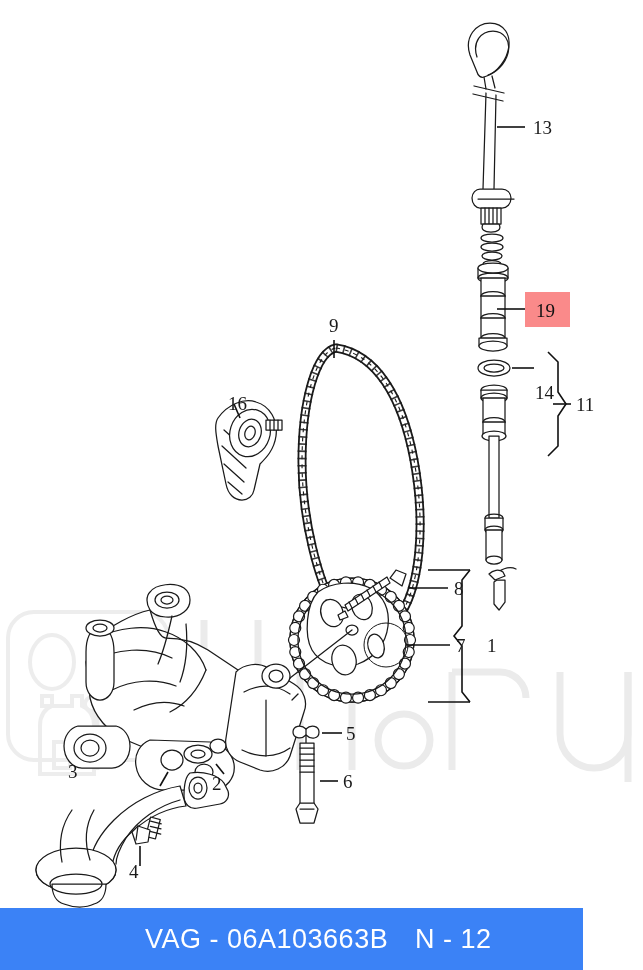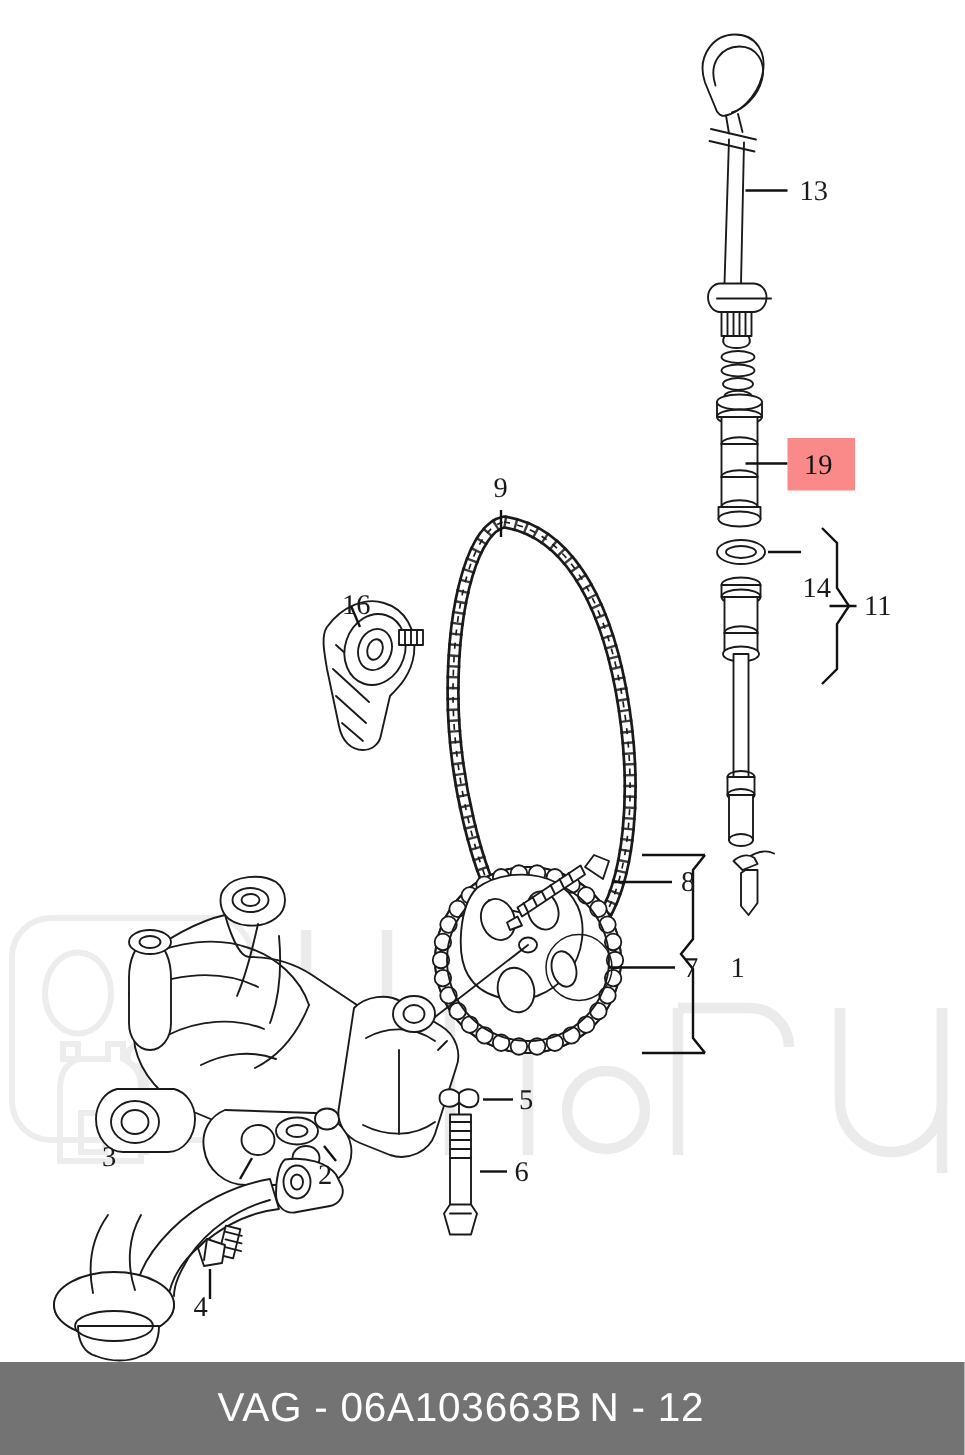--- a/index.html
+++ b/index.html
@@ -1,25 +1,25 @@
 <!DOCTYPE html>
 <html><head>
 <meta charset="utf-8">
 <style>
   html,body{margin:0;padding:0;background:#fff;}
   body{width:643px;height:970px;position:relative;overflow:hidden;
        font-family:"Liberation Sans",sans-serif;}
   #stage{position:absolute;inset:0;width:643px;height:970px;background:#ffffff;}
   #art{position:absolute;left:0;top:0;width:643px;height:970px;}
-  #footer{position:absolute;left:0;top:908px;width:643px;height:62px;
-          background:#737373;}
+  #footer{position:absolute;left:0;top:908px;width:583px;height:62px;
+          background:#3b82f6;}
   #footer .ftxt{position:absolute;top:50%;transform:translateY(-50%);
           color:#ffffff;font-size:27px;letter-spacing:.5px;white-space:nowrap;}
   #fpart{left:145px;}
-  #fpage{left:393px;}
+  #fpage{left:415px;}
   .lbl{position:absolute;font-size:19px;color:#1a1a1a;line-height:1;
        font-family:Liberation Serif, serif;white-space:nowrap;}
   .hl{position:absolute;background:#fa8a8a;}
   #hl12{left:525px;top:292px;width:45px;height:35px;}
   #lbl12{left:536px;top:301px;color:#111;font-size:19px;}
 </style>
 </head>
 <body>
 
 <div id="stage">

